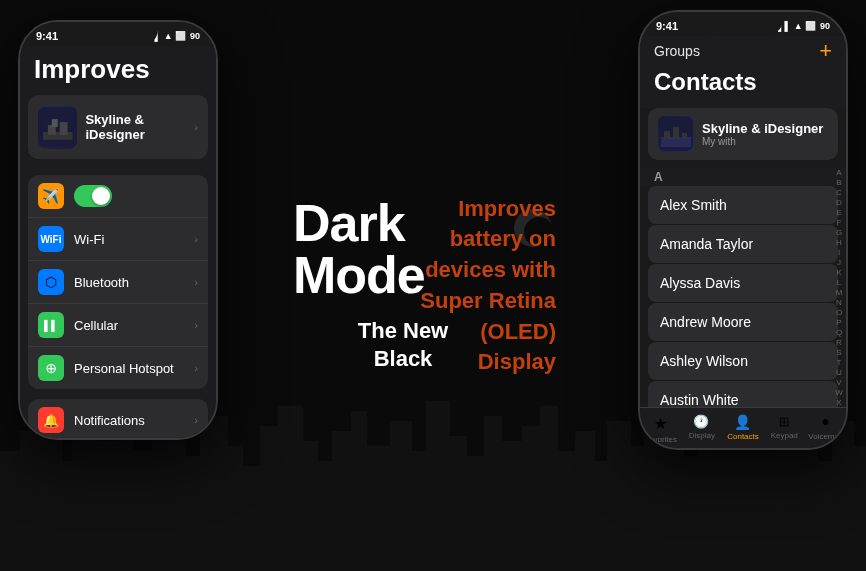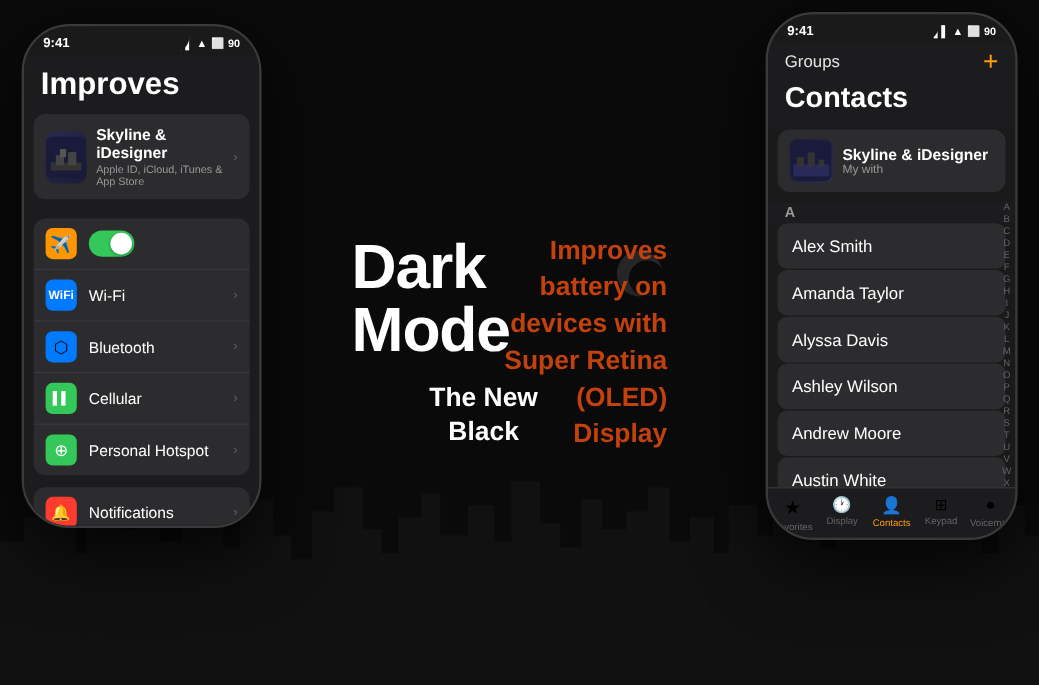--- a/index.html
+++ b/index.html
@@ -477,21 +477,20 @@
             <svg width="40" height="40" viewBox="0 0 40 40">
               <rect width="40" height="40" fill="#1a1a3a" rx="6"></rect>
               <rect x="5" y="25" width="30" height="8" fill="#333"></rect>
               <rect x="10" y="18" width="8" height="10" fill="#444"></rect>
               <rect x="22" y="15" width="8" height="13" fill="#444"></rect>
               <rect x="14" y="12" width="6" height="8" fill="#555"></rect>
             </svg>
           </div>
           <div class="apple-id-info">
             <span class="apple-id-name">Skyline &amp; iDesigner</span>
-            <span class="apple-id-sub">Apple ID, iCloud, iTunes &amp; App Store</span>
           </div>
         </div>
         <span class="settings-chevron">›</span>
       </div>
 
       <div class="settings-group">
         <div class="settings-row">
           <div class="settings-icon icon-orange">✈️</div>
           <div class="toggle"></div>
         </div>
@@ -567,22 +566,22 @@
           <div class="skyline-name">Skyline &amp; iDesigner</div>
           <div class="skyline-sub">My with</div>
         </div>
       </div>
 
       <div class="contacts-body">
         <div class="section-letter">A</div>
         <div class="contact-row">Alex Smith</div>
         <div class="contact-row">Amanda Taylor</div>
         <div class="contact-row">Alyssa Davis</div>
+        <div class="contact-row">Andrew Moore</div>
         <div class="contact-row">Ashley Wilson</div>
-        <div class="contact-row">Andrew Moore</div>
         <div class="contact-row">Austin White</div>
 
         <div class="alpha-sidebar">
           <span class="alpha-letter">A</span>
           <span class="alpha-letter">B</span>
           <span class="alpha-letter">C</span>
           <span class="alpha-letter">D</span>
           <span class="alpha-letter">E</span>
           <span class="alpha-letter">F</span>
           <span class="alpha-letter">G</span>

